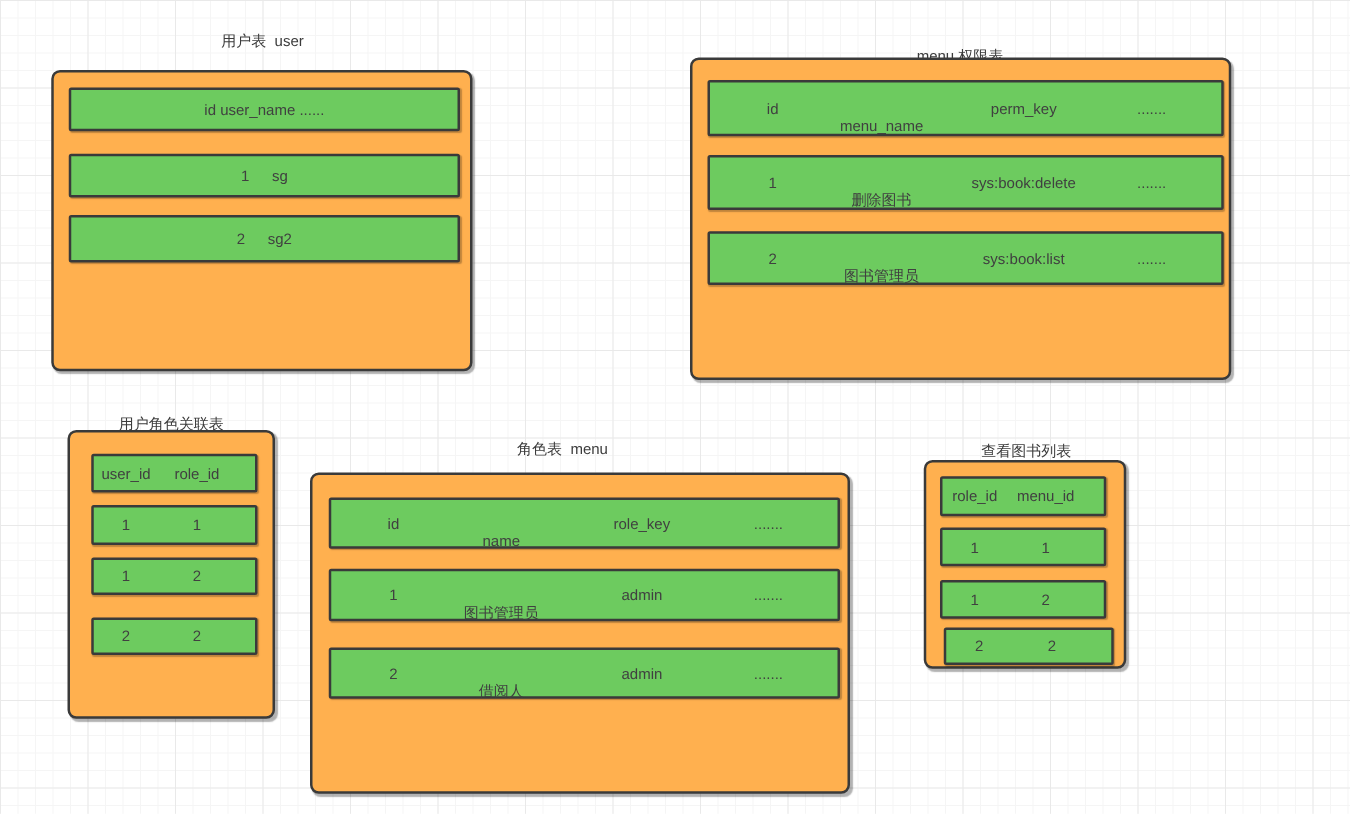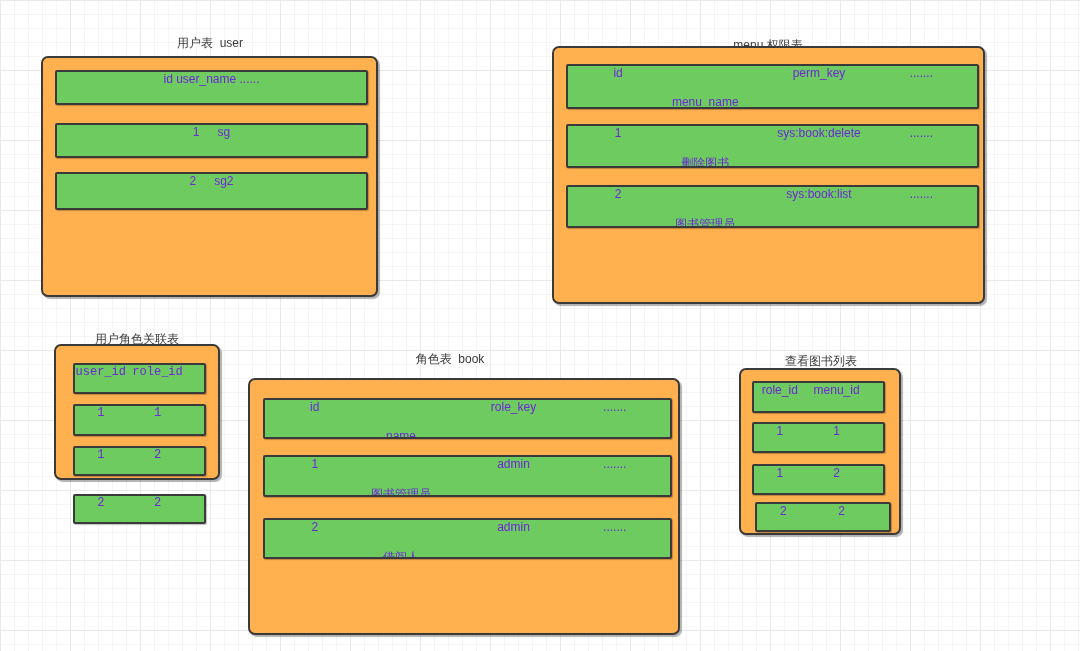--- a/index.html
+++ b/index.html
@@ -27,38 +27,38 @@
     position: absolute; background: #ffb04f;
     border: 2px solid #3a3a3a; border-radius: 7px;
     box-shadow: 2px 2px 1px rgba(0,0,0,0.30);
     box-sizing: border-box;
   }
   .row {
     position: absolute; background: #6dcb5f;
     border: 2px solid #3a3a3a; border-radius: 2px;
     box-shadow: 1px 1px 1px rgba(0,0,0,0.25);
     box-sizing: border-box;
-    display: flex; 
-    font-size: 12px; color: #6d28d9;
+    display: flex; align-items: center;
+    font-size: 12px; color: #404040;
   }
   .row .c { text-align: center; white-space: pre; overflow: hidden; }
   
   .c1 { width: 18%; padding-left: 16px; } .c2 { width: 28%; margin-top: 29px; } .c3 { width: 32%; } .c4 { width: 22%; padding-right: 14px; }
   
   .ca { width: 40%; } .cb { width: 48%; }
   
   .full { width: 100%; text-align: center; white-space: pre; }
   .pair { width: 100%; display: flex; justify-content: center; gap: 18px; }
 </style>
 </head>
 <body>
 
 <div class="canvas">
 
-  <div class="t" style="left:110px; top:36px;">用户表  user</div>
+  <div class="t" style="left:110px; top:26px;">用户表  user</div>
   <div class="tbl" style="left:41px; top:56px; width:337px; height:241px;">
     <div class="row" style="left:12px; top:12px; width:313px; height:35px;">
       <span class="full">id user_name ......</span>
     </div>
     <div class="row" style="left:12px; top:65px; width:313px; height:35px;">
       <span class="pair">
         <span>1</span>
         <span>sg</span>
       </span>
     </div>
@@ -89,40 +89,40 @@
       <span class="c c2">图书管理员</span>
       <span class="c c3">sys:book:list</span>
       <span class="c c4">.......</span>
     </div>
   </div>
 
   <div class="t" style="left:37px; top:304px;">
     <div>用户角色关联表</div>
     <div>user_role</div>
   </div>
-  <div class="tbl" style="left:54px; top:344px; width:166px; height:136px;font-family:Liberation Mono, monospace;">
+  <div class="tbl" style="left:54px; top:344px; width:166px; height:231px;">
     <div class="row" style="left:17px; top:17px; width:133px; height:31px;">
       <span class="c ca">user_id</span>
       <span class="c cb">role_id</span>
     </div>
     <div class="row" style="left:17px; top:58px; width:133px; height:32px;">
       <span class="c ca">1</span>
       <span class="c cb">1</span>
     </div>
     <div class="row" style="left:17px; top:100px; width:133px; height:30px;">
       <span class="c ca">1</span>
       <span class="c cb">2</span>
     </div>
     <div class="row" style="left:17px; top:148px; width:133px; height:30px;">
       <span class="c ca">2</span>
       <span class="c cb">2</span>
     </div>
   </div>
 
-  <div class="t" style="left:350px; top:352px;">角色表  book</div>
+  <div class="t" style="left:350px; top:352px;">角色表  menu</div>
   <div class="tbl" style="left:248px; top:378px; width:432px; height:257px;">
     <div class="row" style="left:13px; top:18px; width:409px; height:41px;">
       <span class="c c1">id</span>
       <span class="c c2">name</span>
       <span class="c c3">role_key</span>
       <span class="c c4">.......</span>
     </div>
     <div class="row" style="left:13px; top:75px; width:409px; height:42px;">
       <span class="c c1">1</span>
       <span class="c c2">图书管理员</span>

